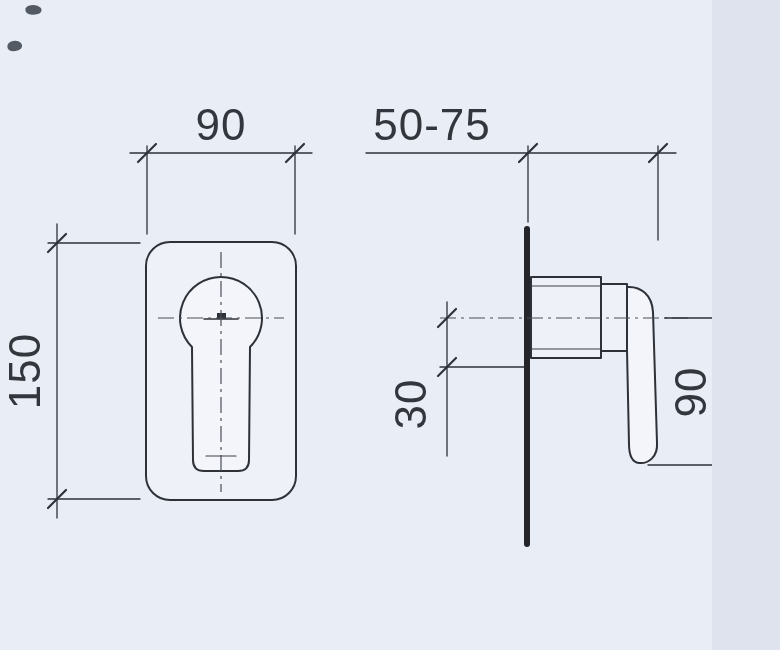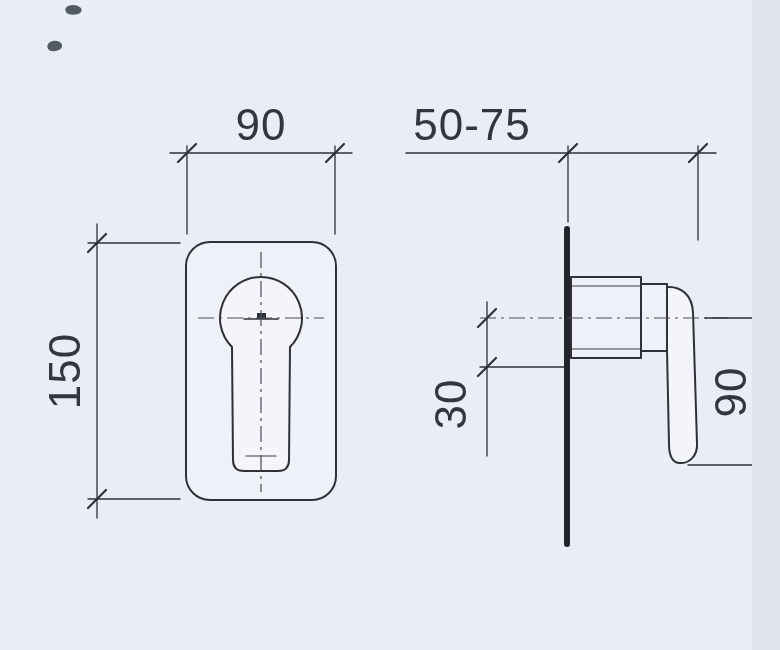--- a/index.html
+++ b/index.html
@@ -4,21 +4,20 @@
 <style>
   html, body { margin: 0; padding: 0; }
   body { background: #dfe3ee; }
   #stage {
     position: relative;
     width: 712px;
     height: 650px;
     overflow: hidden;
     background: #e9edf5;
     font-family: "Liberation Sans", sans-serif;
-    padding-left: 40px;
   }
   svg { display: block; }
 
   .obj   { stroke: #2e3138; stroke-width: 2;   fill: #eef1f8; stroke-linejoin: round; }
   .obj2  { stroke: #2e3138; stroke-width: 2;   fill: #f3f5fb; stroke-linejoin: round; }
   .ln    { stroke: #2e3138; stroke-width: 1.6; fill: none; stroke-linecap: round; }
   .thin  { stroke: #3a3e46; stroke-width: 1.2; fill: none; stroke-linecap: round; }
   .cl    { stroke: #4a4e57; stroke-width: 1.2; fill: none; stroke-dasharray: 16 5 3 5; }
   .dim   { stroke: #2e3138; stroke-width: 1.3; fill: none; stroke-linecap: round; }
   .tick  { stroke: #2e3138; stroke-width: 2.2; fill: none; stroke-linecap: round; }

